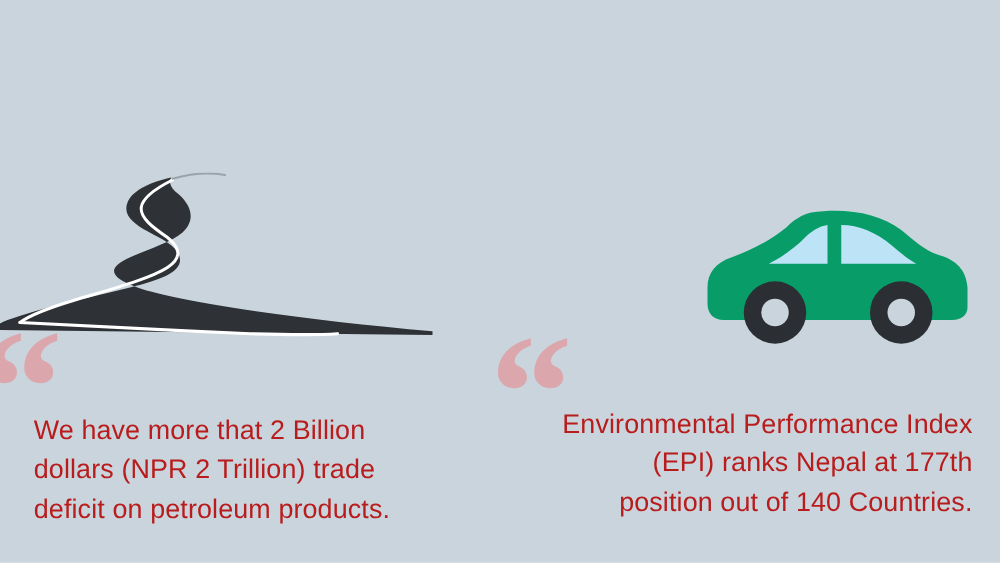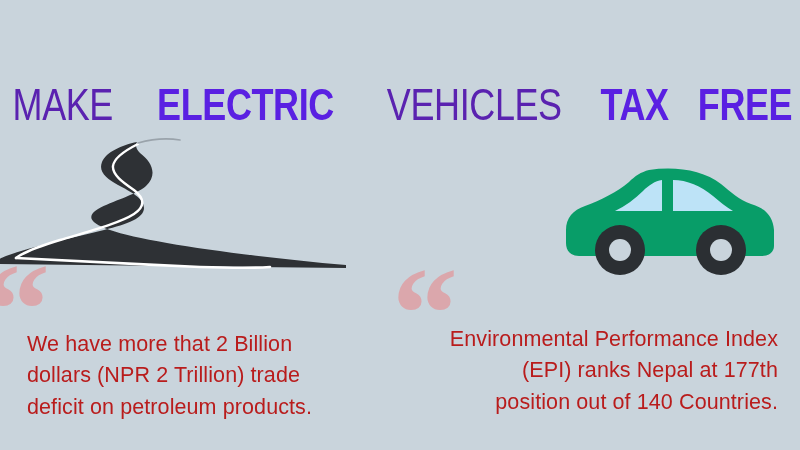--- a/index.html
+++ b/index.html
@@ -123,21 +123,20 @@
     top: 30px;
     width: 330px;
     text-align: right;
   }
 </style>
 </head>
 <body>
 
 <div id="poster">
 
-  <h1 id="headline"><span class="w light">MAKE</span><span class="sp"></span><span class="w heavy">ELECTRIC</span><span class="sp"></span><span class="w light">VEHICLES</span><span class="sp"></span><span class="w heavy">TAX</span><span class="sp"></span><span class="w heavy">FREE</span></h1>
 
   <svg id="road-art" viewBox="0 0 380 140">
 
     <path fill="#2e3135" d="M 143 4
              C 128 7, 112 14, 108 24
              C 104 34, 113 41, 124 47
              C 137 54, 150 60, 150 70
              C 150 80, 134 86, 110 92
              C 78 100, 40 108, 12 118
              C 4 121, 1 124, 6 126

